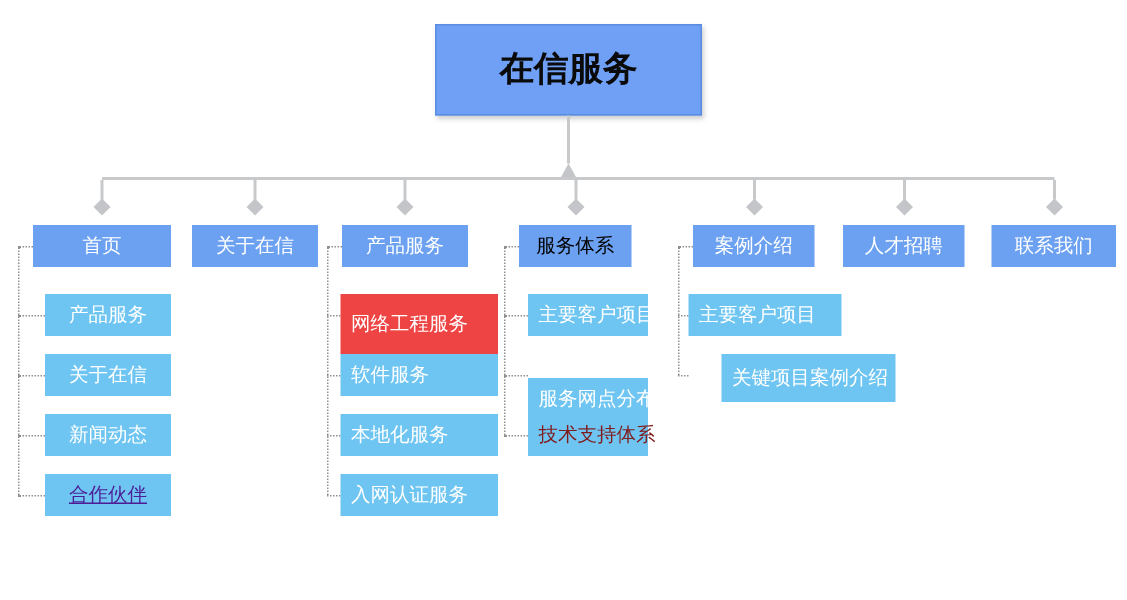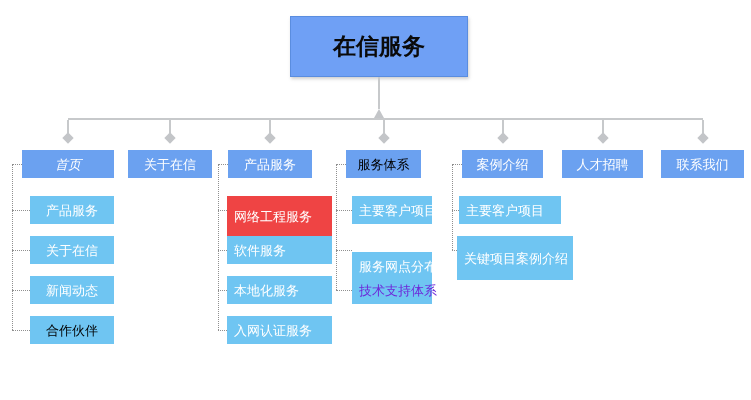--- a/index.html
+++ b/index.html
@@ -24,31 +24,31 @@
 </head>
 <body>
 
 <div id="stage">
   <div class="node root" style="left: 290px; top: 16px; width: 178px; height: 61px; background: rgb(111, 160, 245); border: 1px solid rgb(90, 141, 223); color: rgb(10, 10, 10);">在信服务</div>
 <div class="solid" style="left: 378px; top: 77px; width: 2px; height: 32px; background: rgb(199, 201, 203);"></div>
     <div class="tri" style="left: 374px; top: 109px; border-left: 5px solid transparent; border-right: 5px solid transparent; border-bottom: 9px solid rgb(195, 197, 200);"></div>
     <div class="solid" style="left: 68px; top: 118px; width: 634.5px; height: 2px; background: rgb(199, 201, 203);"></div>
     <div class="solid" style="left: 67px; top: 120px; width: 2px; height: 13px; background: rgb(199, 201, 203);"></div>
     <div class="diamond" style="left: 64px; top: 134px; width: 8px; height: 8px; background: rgb(195, 197, 200);"></div>
-    <div class="node center" style="left: 22px; top: 150px; width: 92px; height: 28px; background: rgb(107, 161, 240); color: rgb(255, 255, 255); font-style: italic;">首页</div>
+    <div class="node center" style="left: 22px; top: 150px; width: 92px; height: 28px; background: rgb(107, 161, 240); color: rgb(255, 255, 255);">首页</div>
     <div class="dot-h" style="left: 12px; top: 164px; width: 10px; height: 0px; border-top: 1px dotted rgb(143, 143, 143);"></div>
     <div class="dot-v" style="left: 12px; top: 164px; width: 0px; height: 166px; border-left: 1px dotted rgb(143, 143, 143);"></div>
     <div class="dot-h" style="left: 12px; top: 210px; width: 18px; height: 0px; border-top: 1px dotted rgb(143, 143, 143);"></div>
     <div class="node center" style="left: 30px; top: 196px; width: 84px; height: 28px; background: rgb(111, 197, 242); color: rgb(255, 255, 255);">产品服务</div>
     <div class="dot-h" style="left: 12px; top: 250px; width: 18px; height: 0px; border-top: 1px dotted rgb(143, 143, 143);"></div>
     <div class="node center" style="left: 30px; top: 236px; width: 84px; height: 28px; background: rgb(111, 197, 242); color: rgb(255, 255, 255);">关于在信</div>
     <div class="dot-h" style="left: 12px; top: 290px; width: 18px; height: 0px; border-top: 1px dotted rgb(143, 143, 143);"></div>
     <div class="node center" style="left: 30px; top: 276px; width: 84px; height: 28px; background: rgb(111, 197, 242); color: rgb(255, 255, 255);">新闻动态</div>
     <div class="dot-h" style="left: 12px; top: 330px; width: 18px; height: 0px; border-top: 1px dotted rgb(143, 143, 143);"></div>
-    <div class="node center" style="left: 30px; top: 316px; width: 84px; height: 28px; background: rgb(111, 197, 242); color: #000000;">合作伙伴</div>
+    <div class="node center" style="left: 30px; top: 316px; width: 84px; height: 28px; background: rgb(111, 197, 242); color: #4c1d95; text-decoration: underline;">合作伙伴</div>
     <div class="solid" style="left: 169px; top: 120px; width: 2px; height: 13px; background: rgb(199, 201, 203);"></div>
     <div class="diamond" style="left: 166px; top: 134px; width: 8px; height: 8px; background: rgb(195, 197, 200);"></div>
     <div class="node center" style="left: 128px; top: 150px; width: 84px; height: 28px; background: rgb(107, 161, 240); color: rgb(255, 255, 255);">关于在信</div>
     <div class="solid" style="left: 269px; top: 120px; width: 2px; height: 13px; background: rgb(199, 201, 203);"></div>
     <div class="diamond" style="left: 266px; top: 134px; width: 8px; height: 8px; background: rgb(195, 197, 200);"></div>
     <div class="node center" style="left: 228px; top: 150px; width: 84px; height: 28px; background: rgb(107, 161, 240); color: rgb(255, 255, 255);">产品服务</div>
     <div class="dot-h" style="left: 218px; top: 164px; width: 10px; height: 0px; border-top: 1px dotted rgb(143, 143, 143);"></div>
     <div class="dot-v" style="left: 218px; top: 164px; width: 0px; height: 166px; border-left: 1px dotted rgb(143, 143, 143);"></div>
     <div class="dot-h" style="left: 218px; top: 210px; width: 9px; height: 0px; border-top: 1px dotted rgb(143, 143, 143);"></div>
     <div class="node left" style="left: 227px; top: 196px; width: 105px; height: 40px; background: #ef4444; color: rgb(255, 255, 255);">网络工程服务</div>
@@ -61,29 +61,29 @@
     <div class="solid" style="left: 382.5px; top: 120px; width: 2px; height: 13px; background: rgb(199, 201, 203);"></div>
     <div class="diamond" style="left: 379.5px; top: 134px; width: 8px; height: 8px; background: rgb(195, 197, 200);"></div>
     <div class="node center" style="left: 346px; top: 150px; width: 75px; height: 28px; background: rgb(107, 161, 240); color: #000000;">服务体系</div>
     <div class="dot-h" style="left: 336px; top: 164px; width: 10px; height: 0px; border-top: 1px dotted rgb(143, 143, 143);"></div>
     <div class="dot-v" style="left: 336px; top: 164px; width: 0px; height: 126px; border-left: 1px dotted rgb(143, 143, 143);"></div>
     <div class="dot-h" style="left: 336px; top: 210px; width: 16px; height: 0px; border-top: 1px dotted rgb(143, 143, 143);"></div>
     <div class="node left" style="left: 352px; top: 196px; width: 80px; height: 28px; background: rgb(111, 197, 242); color: rgb(255, 255, 255);">主要客户项目</div>
     <div class="dot-h" style="left: 336px; top: 250px; width: 16px; height: 0px; border-top: 1px dotted rgb(143, 143, 143);"></div>
     <div class="node left" style="left: 352px; top: 236px; width: 80px; height: 28px; background: rgb(111, 197, 242); color: rgb(255, 255, 255); margin-top: 16px;">服务网点分布</div>
     <div class="dot-h" style="left: 336px; top: 290px; width: 16px; height: 0px; border-top: 1px dotted rgb(143, 143, 143);"></div>
-    <div class="node left" style="left: 352px; top: 276px; width: 80px; height: 28px; background: rgb(111, 197, 242); color: #6d28d9;">技术支持体系</div>
+    <div class="node left" style="left: 352px; top: 276px; width: 80px; height: 28px; background: rgb(111, 197, 242); color: #7f1d1d;">技术支持体系</div>
     <div class="solid" style="left: 501.5px; top: 120px; width: 2px; height: 13px; background: rgb(199, 201, 203);"></div>
     <div class="diamond" style="left: 498.5px; top: 134px; width: 8px; height: 8px; background: rgb(195, 197, 200);"></div>
     <div class="node center" style="left: 462px; top: 150px; width: 81px; height: 28px; background: rgb(107, 161, 240); color: rgb(255, 255, 255);">案例介绍</div>
     <div class="dot-h" style="left: 452px; top: 164px; width: 10px; height: 0px; border-top: 1px dotted rgb(143, 143, 143);"></div>
     <div class="dot-v" style="left: 452px; top: 164px; width: 0px; height: 86px; border-left: 1px dotted rgb(143, 143, 143);"></div>
     <div class="dot-h" style="left: 452px; top: 210px; width: 7px; height: 0px; border-top: 1px dotted rgb(143, 143, 143);"></div>
     <div class="node left" style="left: 459px; top: 196px; width: 102px; height: 28px; background: rgb(111, 197, 242); color: rgb(255, 255, 255);">主要客户项目</div>
     <div class="dot-h" style="left: 452px; top: 250px; width: 7px; height: 0px; border-top: 1px dotted rgb(143, 143, 143);"></div>
-    <div class="node left" style="left: 457px; top: 236px; width: 116px; height: 44px; background: rgb(111, 197, 242); color: rgb(255, 255, 255);">关键项目案例介绍</div>
+    <div class="node left" style="left: 481px; top: 236px; width: 116px; height: 32px; background: rgb(111, 197, 242); color: rgb(255, 255, 255);">关键项目案例介绍</div>
     <div class="solid" style="left: 601.5px; top: 120px; width: 2px; height: 13px; background: rgb(199, 201, 203);"></div>
     <div class="diamond" style="left: 598.5px; top: 134px; width: 8px; height: 8px; background: rgb(195, 197, 200);"></div>
     <div class="node center" style="left: 562px; top: 150px; width: 81px; height: 28px; background: rgb(107, 161, 240); color: rgb(255, 255, 255);">人才招聘</div>
     <div class="solid" style="left: 701.5px; top: 120px; width: 2px; height: 13px; background: rgb(199, 201, 203);"></div>
     <div class="diamond" style="left: 698.5px; top: 134px; width: 8px; height: 8px; background: rgb(195, 197, 200);"></div>
     <div class="node center" style="left: 661px; top: 150px; width: 83px; height: 28px; background: rgb(107, 161, 240); color: rgb(255, 255, 255);">联系我们</div>
   </div>
 
 </body></html>

